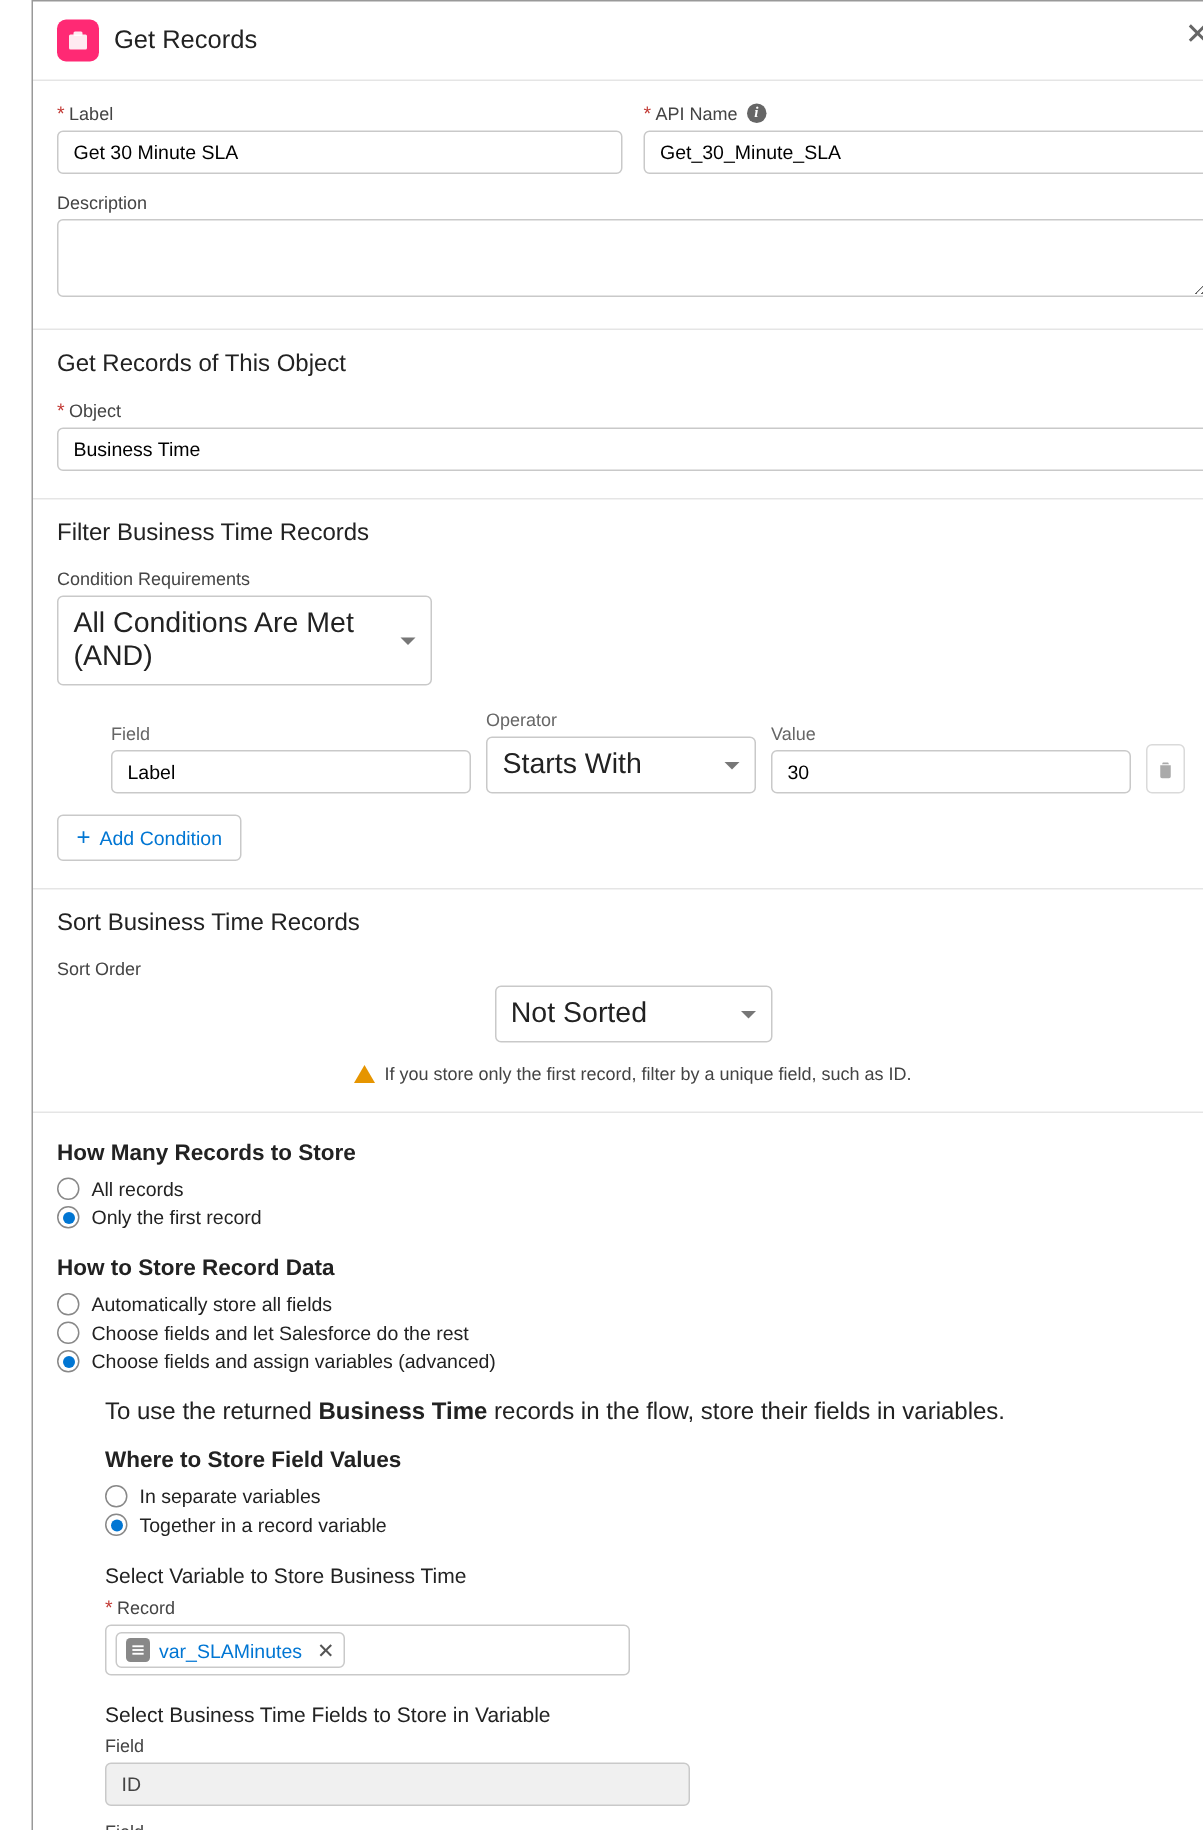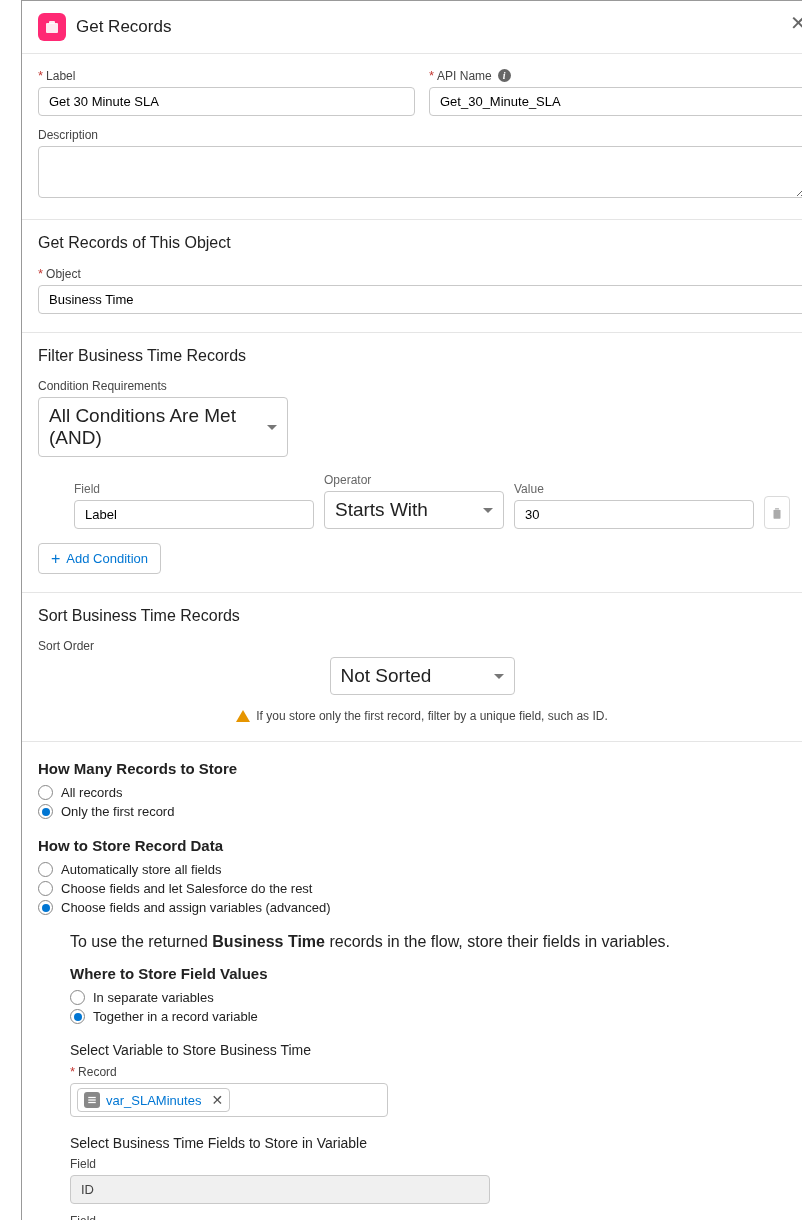--- a/index.html
+++ b/index.html
@@ -41,21 +41,21 @@
 .warn-icon { width: 0; height: 0; border-left: 7px solid transparent; border-right: 7px solid transparent; border-bottom: 12px solid #e69500; position: relative; }
 .store-section { padding: 18px 16px; }
 .bold-label { font-size: 15px; font-weight: 600; color: #222; margin-bottom: 6px; }
 .radio-group { margin-bottom: 16px; }
 .radio-row { display: flex; align-items: center; gap: 8px; padding: 2px 0; cursor: pointer; }
 .radio { width: 15px; height: 15px; border: 1px solid #888; border-radius: 50%; display: inline-flex; align-items: center; justify-content: center; }
 .radio.checked::after { content: ""; width: 8px; height: 8px; background: #0176d3; border-radius: 50%; }
 .indent { margin-left: 32px; }
 .help-text { font-size: 16px; color: #222; margin-bottom: 14px; }
 .sub-title { font-size: 14px; font-weight: 400; color: #222; margin-bottom: 6px; margin-top: 6px; }
-.pill-input { display: flex; align-items: center; border: 1px solid #c9c9c9; border-radius: 4px; padding: 4px 6px; width: 318px; }
+.pill-input { display: flex; align-items: center; border: 1px solid #c9c9c9; border-radius: 4px; padding: 4px 6px; width: 350px; }
 .pill { display: inline-flex; align-items: center; gap: 6px; background: #fff; border: 1px solid #c9c9c9; border-radius: 4px; padding: 3px 6px; font-size: 13px; color: #0176d3; }
 .pill-icon { width: 16px; height: 16px; background: #888; border-radius: 3px; display: flex; align-items: center; justify-content: center; }
 .pill-icon svg { width: 10px; height: 10px; fill: #fff; }
 .pill-x { color: #555; font-size: 14px; cursor: pointer; margin-left: 4px; }
 .disabled-input { background: #f0f0f0; color: #444; }
 .field-row { display: flex; align-items: flex-end; gap: 10px; margin-bottom: 10px; }
 .field-row input { width: 310px; }
 </style>
 </head>
 <body>
@@ -211,21 +211,21 @@
           </span>
           <span>var_SLAMinutes</span>
           <span class="pill-x">✕</span>
         </span>
       </div>
 
       <div class="sub-title" style="margin-top:18px">Select Business Time Fields to Store in Variable</div>
 
       <div class="label">Field</div>
       <div class="field-row">
-        <input type="text" class="disabled-input" readonly="" style="width: 420px;" value="ID">
+        <input type="text" class="disabled-input" readonly="" style="width: 390px;" value="ID">
       </div>
 
       <div class="label">Field</div>
       <div class="field-row">
         <input type="text" style="width: 322px;" value="Minutes_Per_Hour__c">
         <div class="del-btn">
           <svg viewBox="0 0 24 24">
               <path d="M6 7h12v13a2 2 0 01-2 2H8a2 2 0 01-2-2V7zm3-3h6l1 2H8l1-2z"></path>
             </svg>
         </div>

